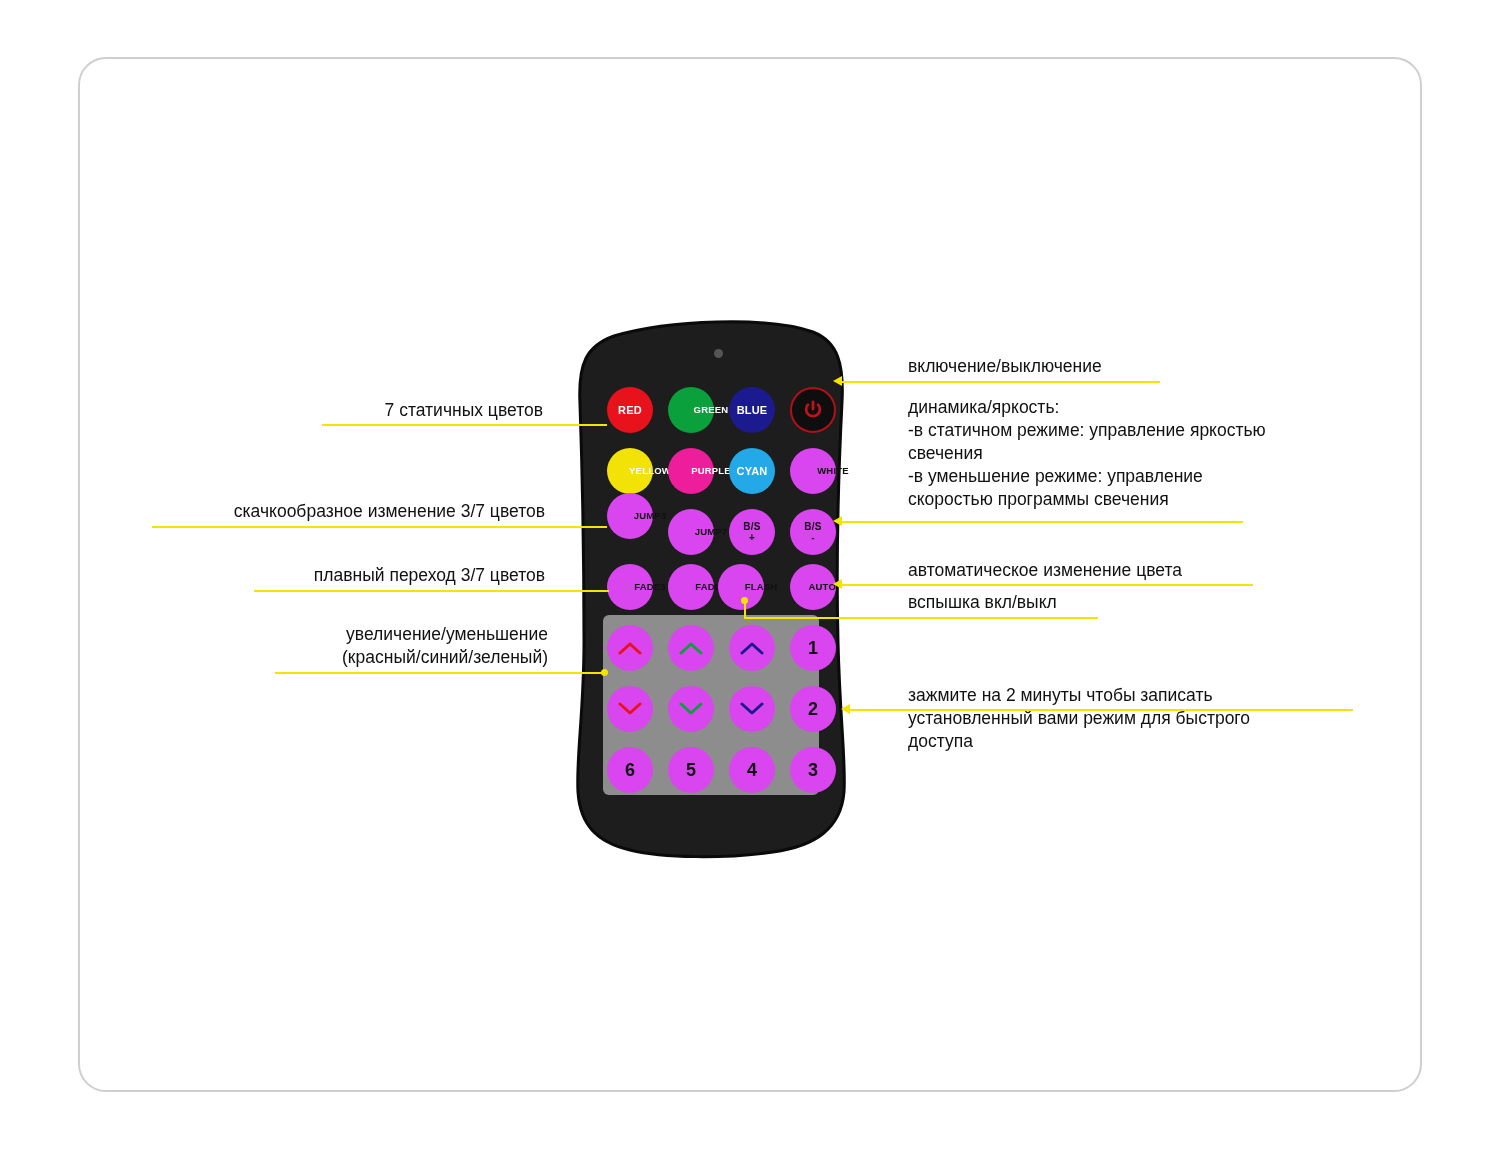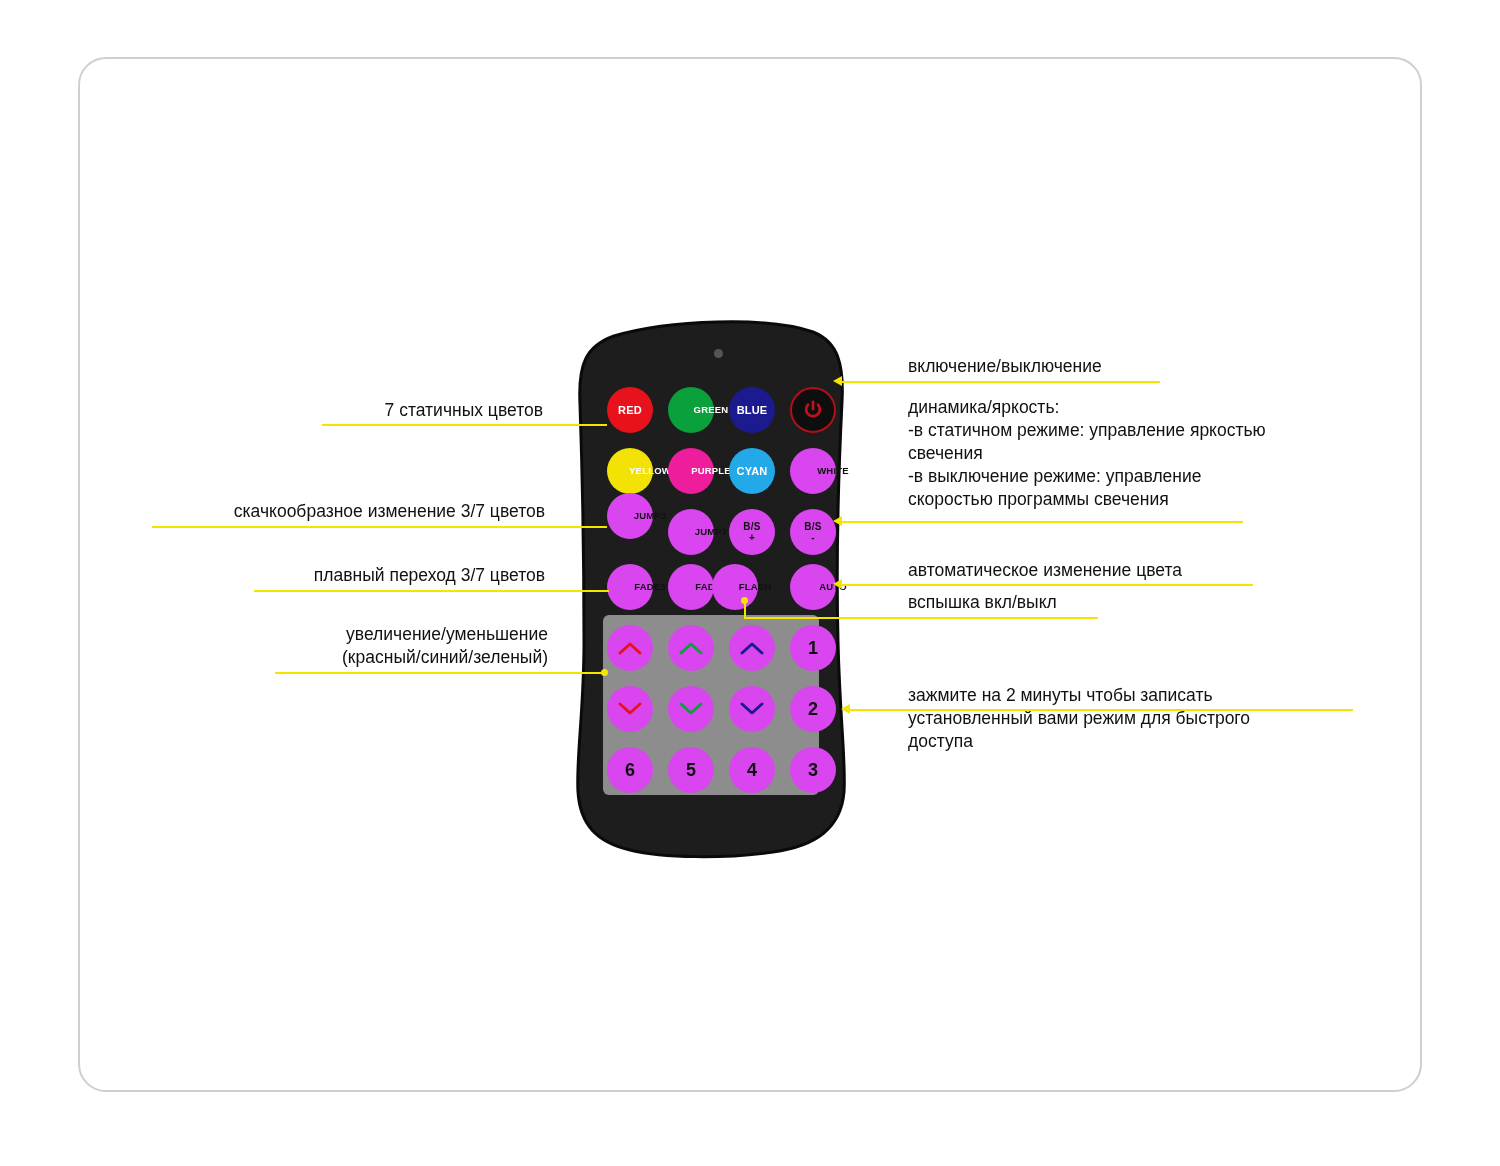--- a/index.html
+++ b/index.html
@@ -212,24 +212,24 @@
       <span class="lbl">B/S</span>
       <span class="sign">-</span>
     </div>
 
     <div class="btn white small-lbl" style="left:49px;  top:252px;">
       <span class="lbl">FADE3</span>
     </div>
     <div class="btn white small-lbl" style="left:110px; top:252px;">
       <span class="lbl">FADE7</span>
     </div>
-    <div class="btn white small-lbl" style="left:154px; top:252px;">
+    <div class="btn white small-lbl" style="left:160px; top:252px;">
       <span class="lbl">FLASH</span>
     </div>
-    <div class="btn white small-lbl" style="left:232px; top:252px;">
+    <div class="btn white small-lbl" style="left:232px; top:252px;justify-content:flex-end;">
       <span class="lbl">AUTO</span>
     </div>
 
     <div class="btn white" style="left:49px;  top:313px;">
       <svg class="arrow" viewBox="0 0 24 14">
         <path d="M2 12 L12 3 L22 12" stroke="#e8121c" stroke-width="3" fill="none" stroke-linecap="round" stroke-linejoin="round"></path>
       </svg>
     </div>
     <div class="btn white" style="left:110px; top:313px;">
       <svg class="arrow" viewBox="0 0 24 14">
@@ -303,21 +303,21 @@
   <div class="callout right" style="left:908px; top:355px; width:330px;">
     <span>включение/выключение</span>
   </div>
   <div class="leader" style="left:840px; top:381px; width:320px;"></div>
   <div class="arrowhead left-point" style="left:833px; top:376px;"></div>
 
   <div class="callout right" style="left:908px; top:396px; width:455px;">
     <span>динамика/яркость:</span><br>
     <span>-в статичном режиме: управление яркостью</span><br>
     <span>свечения</span><br>
-    <span>-в выключение режиме: управление</span><br>
+    <span>-в уменьшение режиме: управление</span><br>
     <span>скоростью программы свечения</span>
   </div>
   <div class="leader" style="left:840px; top:521px; width:403px;"></div>
   <div class="arrowhead left-point" style="left:833px; top:516px;"></div>
 
   <div class="callout right" style="left:908px; top:559px; width:380px;">
     <span>автоматическое изменение цвета</span>
   </div>
   <div class="leader" style="left:840px; top:584px; width:413px;"></div>
   <div class="arrowhead left-point" style="left:833px; top:579px;"></div>

